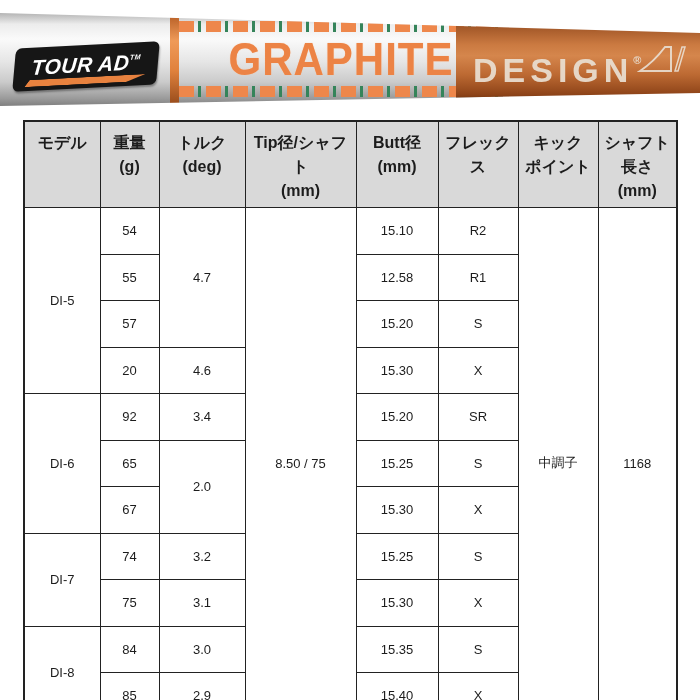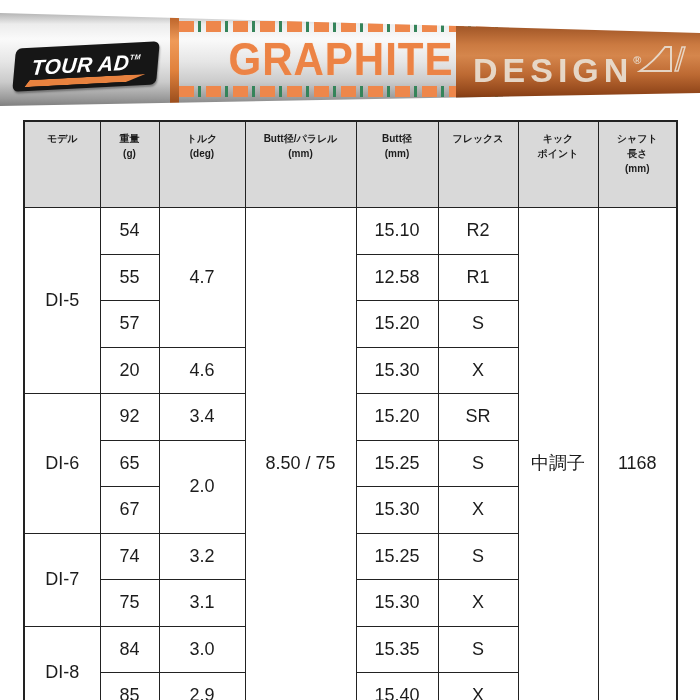--- a/index.html
+++ b/index.html
@@ -68,25 +68,25 @@
     width:653px;margin:0 0 0 23px;
     border:2px solid #222222;
   }
   .spec th,.spec td{
     border:1px solid #222222;
     text-align:center;color:#1c1c1c;
     overflow:hidden;
   }
   .spec th{
     background:#d9d9d9;height:75px;
-    font-size:10px;font-weight:bold;
+    font-size:16px;font-weight:bold;
     vertical-align:top;padding-top:9px;line-height:1.5;
     white-space:pre-line;
   }
-  .spec td{font-size:18px;vertical-align:middle;height:43.5px;}
+  .spec td{font-size:13px;vertical-align:middle;height:43.5px;}
 </style>
 </head>
 <body>
 
 <div class="banner">
   <div class="shaft">
     <div class="seg seg-silver-left"></div>
     <div class="seg seg-orange-band"></div>
     <div class="seg seg-silver-mid">
       <div class="tickstrip top"></div>
@@ -118,21 +118,21 @@
       <col style="width:80px">
       <col style="width:79px">
   </colgroup>
   <thead>
     <tr>
       <th>モデル</th>
       <th>重量
 (g)</th>
       <th>トルク
 (deg)</th>
-      <th>Butt径/パラレル
+      <th>Tip径/シャフト
 (mm)</th>
       <th>Butt径
 (mm)</th>
       <th>フレックス</th>
       <th>キック
 ポイント</th>
       <th>シャフト
 長さ
 (mm)</th>
     </tr>

